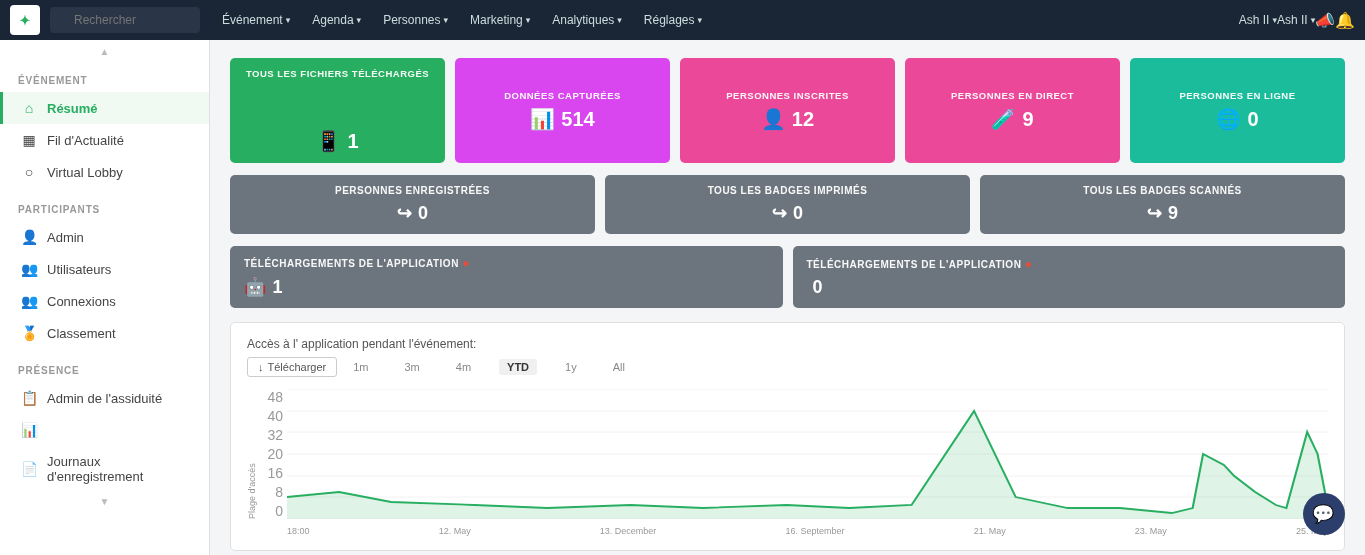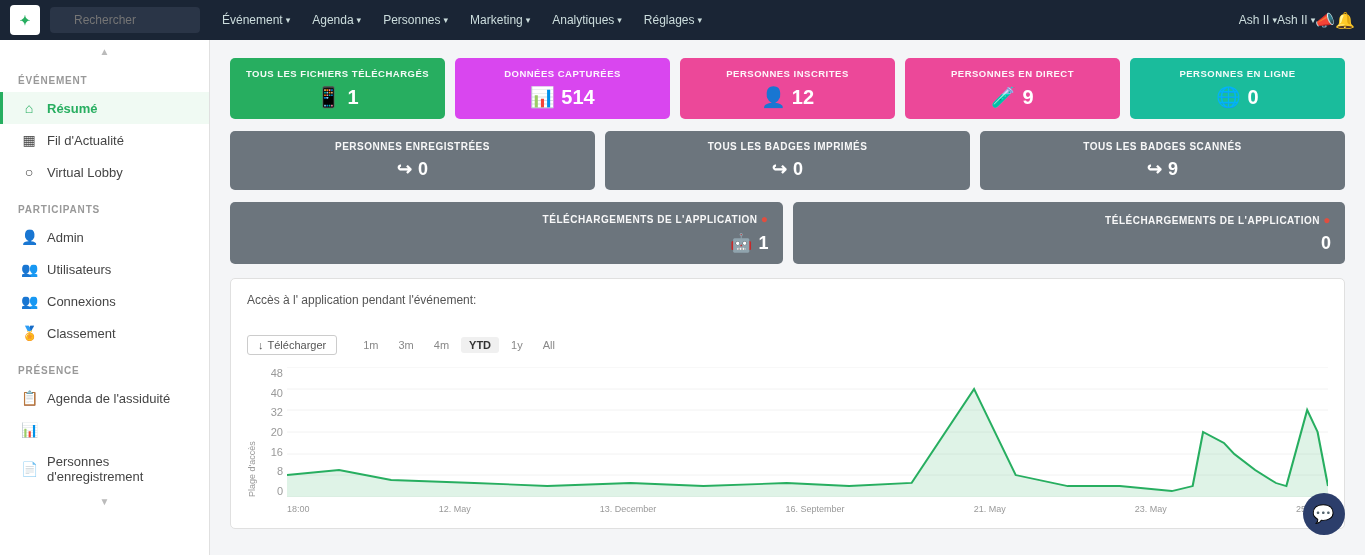--- a/index.html
+++ b/index.html
@@ -124,21 +124,21 @@
       letter-spacing: 0.5px;
       text-transform: uppercase;
       margin-bottom: 6px;
       opacity: 0.95;
     }
     .card-value {
       font-size: 20px;
       font-weight: 600;
       display: flex; align-items: center; gap: 6px;
     }
-    .card-green { background: #27ae60; }
+    .card-green { background: #27ae60; gap: 44px; }
     .card-blue { background: #d946ef; }
     .card-red { background: #ec4899; }
     .card-orange { background: #e67e22; }
     .card-green2 { background: #1abc9c; }
 
     
     .cards-row2 {
       display: flex; gap: 10px; margin-bottom: 12px;
     }
     .card-gray {
@@ -156,68 +156,68 @@
     
     .cards-row3 {
       display: flex; gap: 10px; margin-bottom: 14px;
     }
     .card-gray-wide {
       background: #6c757d;
       border-radius: 5px;
       padding: 10px 14px;
       flex: 1;
       color: #fff;
-      display: flex; flex-direction: column; align-items: flex-end; justify-content: center;
+      display: flex; flex-direction: column; align-items: flex-start; justify-content: center;
       text-align: center;
     }
     .card-gray-wide .card-label { font-size: 10px; font-weight: 600; letter-spacing: 0.5px; margin-bottom: 6px; }
     .card-gray-wide .card-value { font-size: 18px; font-weight: 600; display: flex; align-items: center; gap: 6px; }
     .red-dot { color: #e74c3c; font-size: 12px; }
 
     
     .chart-section {
       background: #fff;
       border: 1px solid #e0e0e0;
       border-radius: 5px;
       padding: 14px 16px;
     }
     .chart-title {
-      font-size: 12px; color: #555; margin-bottom: 28px;
+      font-size: 12px; color: #555; margin-bottom: 6px;
     }
     .chart-controls {
       display: flex; align-items: center; gap: 8px; margin-bottom: 12px;
     }
     .chart-download-btn {
       border: 1px solid #ccc;
       background: #fff;
       border-radius: 3px;
       font-size: 11px;
       padding: 3px 10px;
       color: #555;
       cursor: pointer;
       display: flex; align-items: center; gap: 4px;
     }
     .chart-time-btns {
-      display: flex; gap: 4px; margin-left: 10px;
+      display: flex; gap: 20px; 
     }
     .chart-time-btn {
       font-size: 11px;
       padding: 2px 8px;
       border: none;
       background: none;
       color: #888;
       cursor: pointer;
       border-radius: 3px;
     }
     .chart-time-btn.active {
       background: #f0f0f0; color: #333; font-weight: 600;
     }
     .chart-yaxis {
       display: flex; flex-direction: column; justify-content: space-between;
-      font-size: 11px; color: #999;
+      font-size: 14px; color: #999;
       padding-right: 4px;
       text-align: right;
       width: 28px;
       height: 130px;
     }
     .chart-yaxis-label {
       font-size: 9px; color: #999;
       writing-mode: vertical-rl;
       text-orientation: mixed;
       transform: rotate(180deg);
@@ -312,28 +312,28 @@
     <span>Connexions</span>
   </div>
   <div class="sidebar-item">
     <span class="icon">🏅</span>
     <span>Classement</span>
   </div>
 
   <div class="sidebar-section-title">PRÉSENCE</div>
   <div class="sidebar-item">
     <span class="icon">📋</span>
-    <span>Agenda de l'assiduité</span>
+    <span>Admin de l'assiduité</span>
   </div>
   <div class="sidebar-item">
     <span class="icon">📊</span>
   </div>
   <div class="sidebar-item">
     <span class="icon">📄</span>
-    <span>Personnes d'enregistrement</span>
+    <span>Journaux d'enregistrement</span>
   </div>
   <div style="display:flex; justify-content:center; padding:4px 0;">
     <span style="color:#bbb; font-size:10px;">▼</span>
   </div>
 </aside>
 
 <main class="main">
 
   <div class="cards-row">
     <div class="card card-green">

